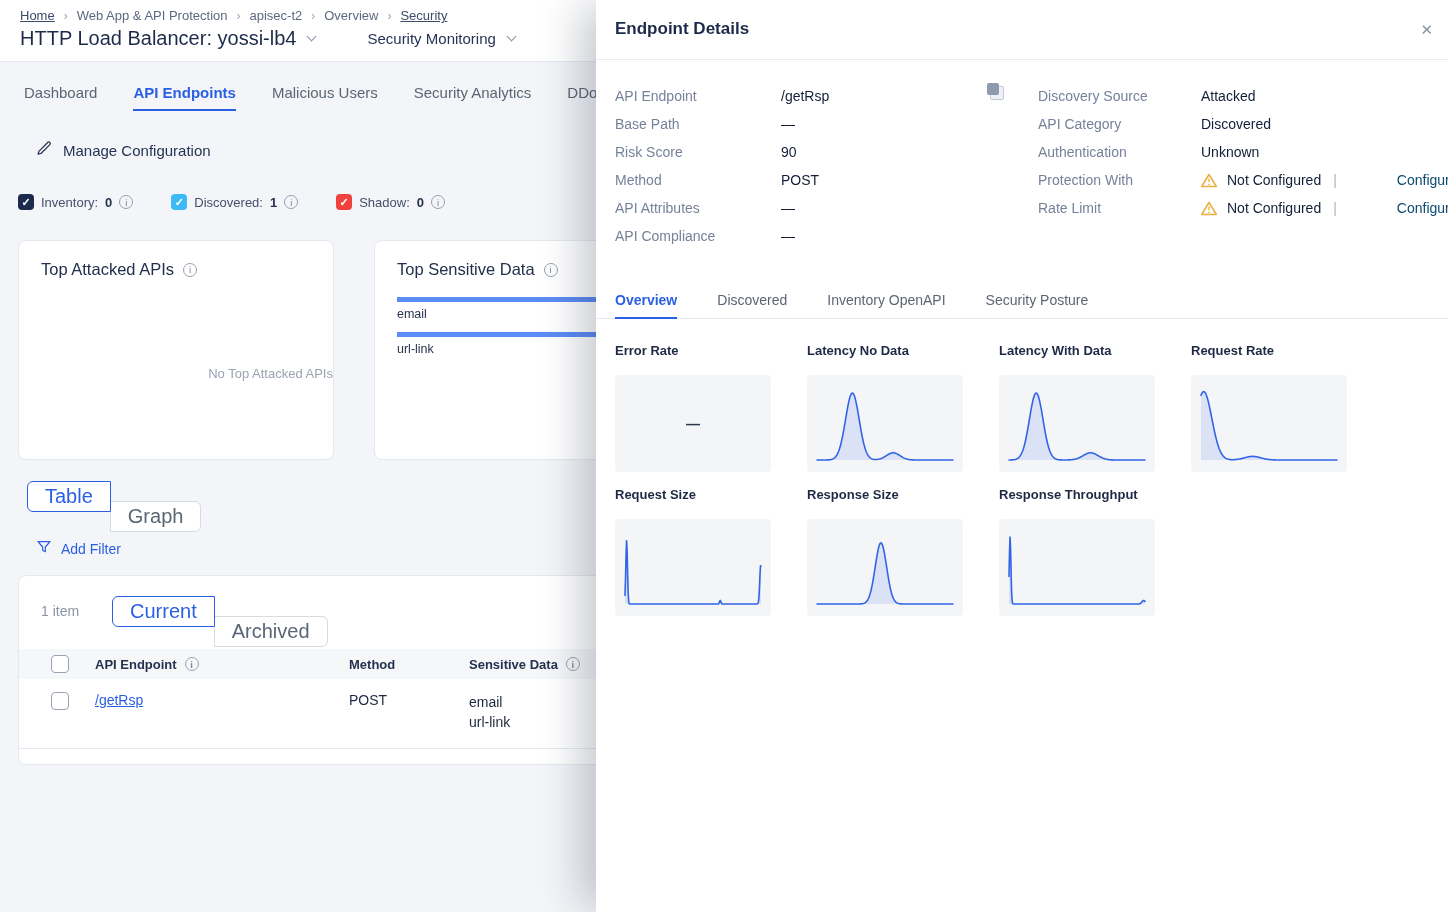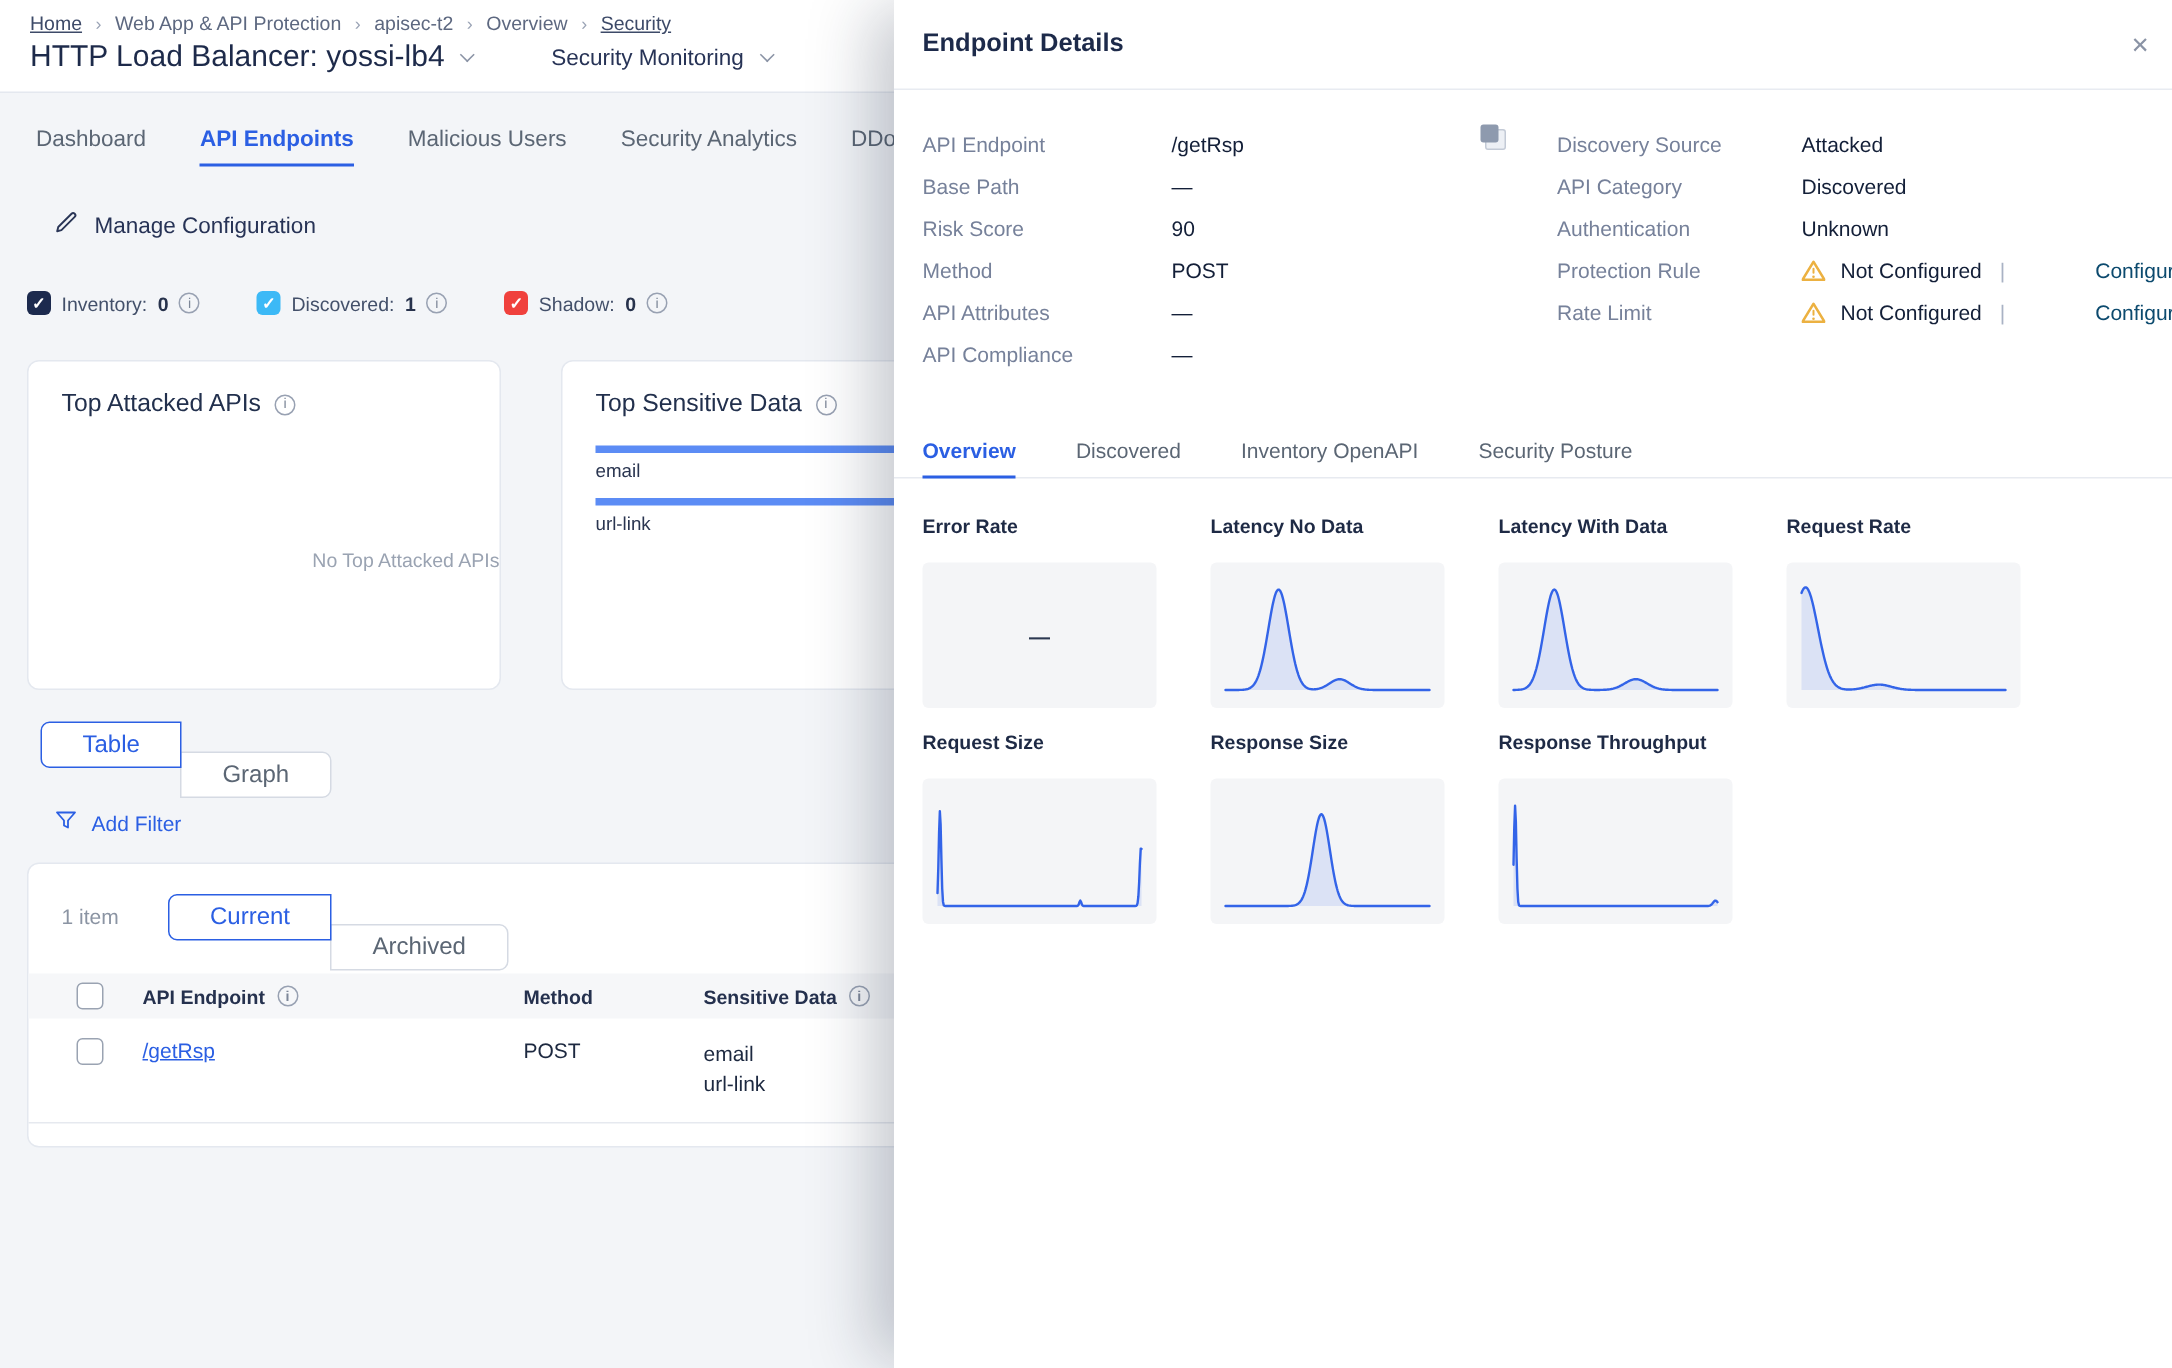--- a/index.html
+++ b/index.html
@@ -38,21 +38,21 @@
   .card-sensitive{left:374px;top:240px;width:640px;height:220px;}
   .card-title{margin:19px 0 0 22px;font-size:16.5px;color:#22304d;display:flex;align-items:center;gap:9px;}
   .empty-text{position:absolute;top:125px;left:0;right:0;text-align:right;color:#9aa3b2;font-size:13px;}
   .bars{margin:18px 22px 0 22px;}
   .bar{height:5px;}
   .bar-label{font-size:12.5px;color:#2a3550;margin:5px 0 11px;}
 
   .seg{position:absolute;display:flex;}
   .seg-view{top:481px;left:27px;}
   .seg-state{top:20px;left:93px;}
-  .seg button{height:31px;padding:0 27px;background:#fff;border:1px solid #d5dae3;font-size:16px;
+  .seg button{height:31px;padding:0 17px;background:#fff;border:1px solid #d5dae3;font-size:20px;
     color:#5b6674;font-family:inherit;cursor:pointer;}
   .seg button:first-child{border-radius:6px 0 0 6px;}
   .seg button:last-child{border-radius:0 6px 6px 0;margin-left:-1px;margin-top:20px;}
   .seg button.active{border-color:#2b5fe3;color:#2b5fe3;position:relative;z-index:1;}
 
   .add-filter{position:absolute;top:539px;left:36px;display:flex;align-items:center;gap:9px;
     color:#2b5fe3;font-size:14px;cursor:pointer;}
 
   .table-card{position:absolute;left:18px;top:575px;width:1050px;height:190px;background:#fff;
     border:1px solid #e4e8ef;border-radius:8px;}
@@ -292,21 +292,21 @@
           <span>Discovered</span>
         </span>
       </div>
       <div class="frow">
         <span class="flabel">Authentication</span>
         <span class="fvalue">
           <span>Unknown</span>
         </span>
       </div>
       <div class="frow">
-        <span class="flabel">Protection Rule</span>
+        <span class="flabel">Protection With</span>
         <span class="fvalue">
           <span class="warn-icon">
             <svg width="16" height="15" viewBox="0 0 24 22">
               <path d="M12 2 L23 20 H1 Z" fill="none" stroke="#ecb141" stroke-width="2.4" stroke-linejoin="round"></path>
               <rect x="11" y="8" width="2" height="6" rx="1" fill="#ecb141"></rect>
               <circle cx="12" cy="17" r="1.3" fill="#ecb141"></circle>
             </svg>
           </span>
           <span>Not Configured</span>
           <span class="fsep">|</span>

